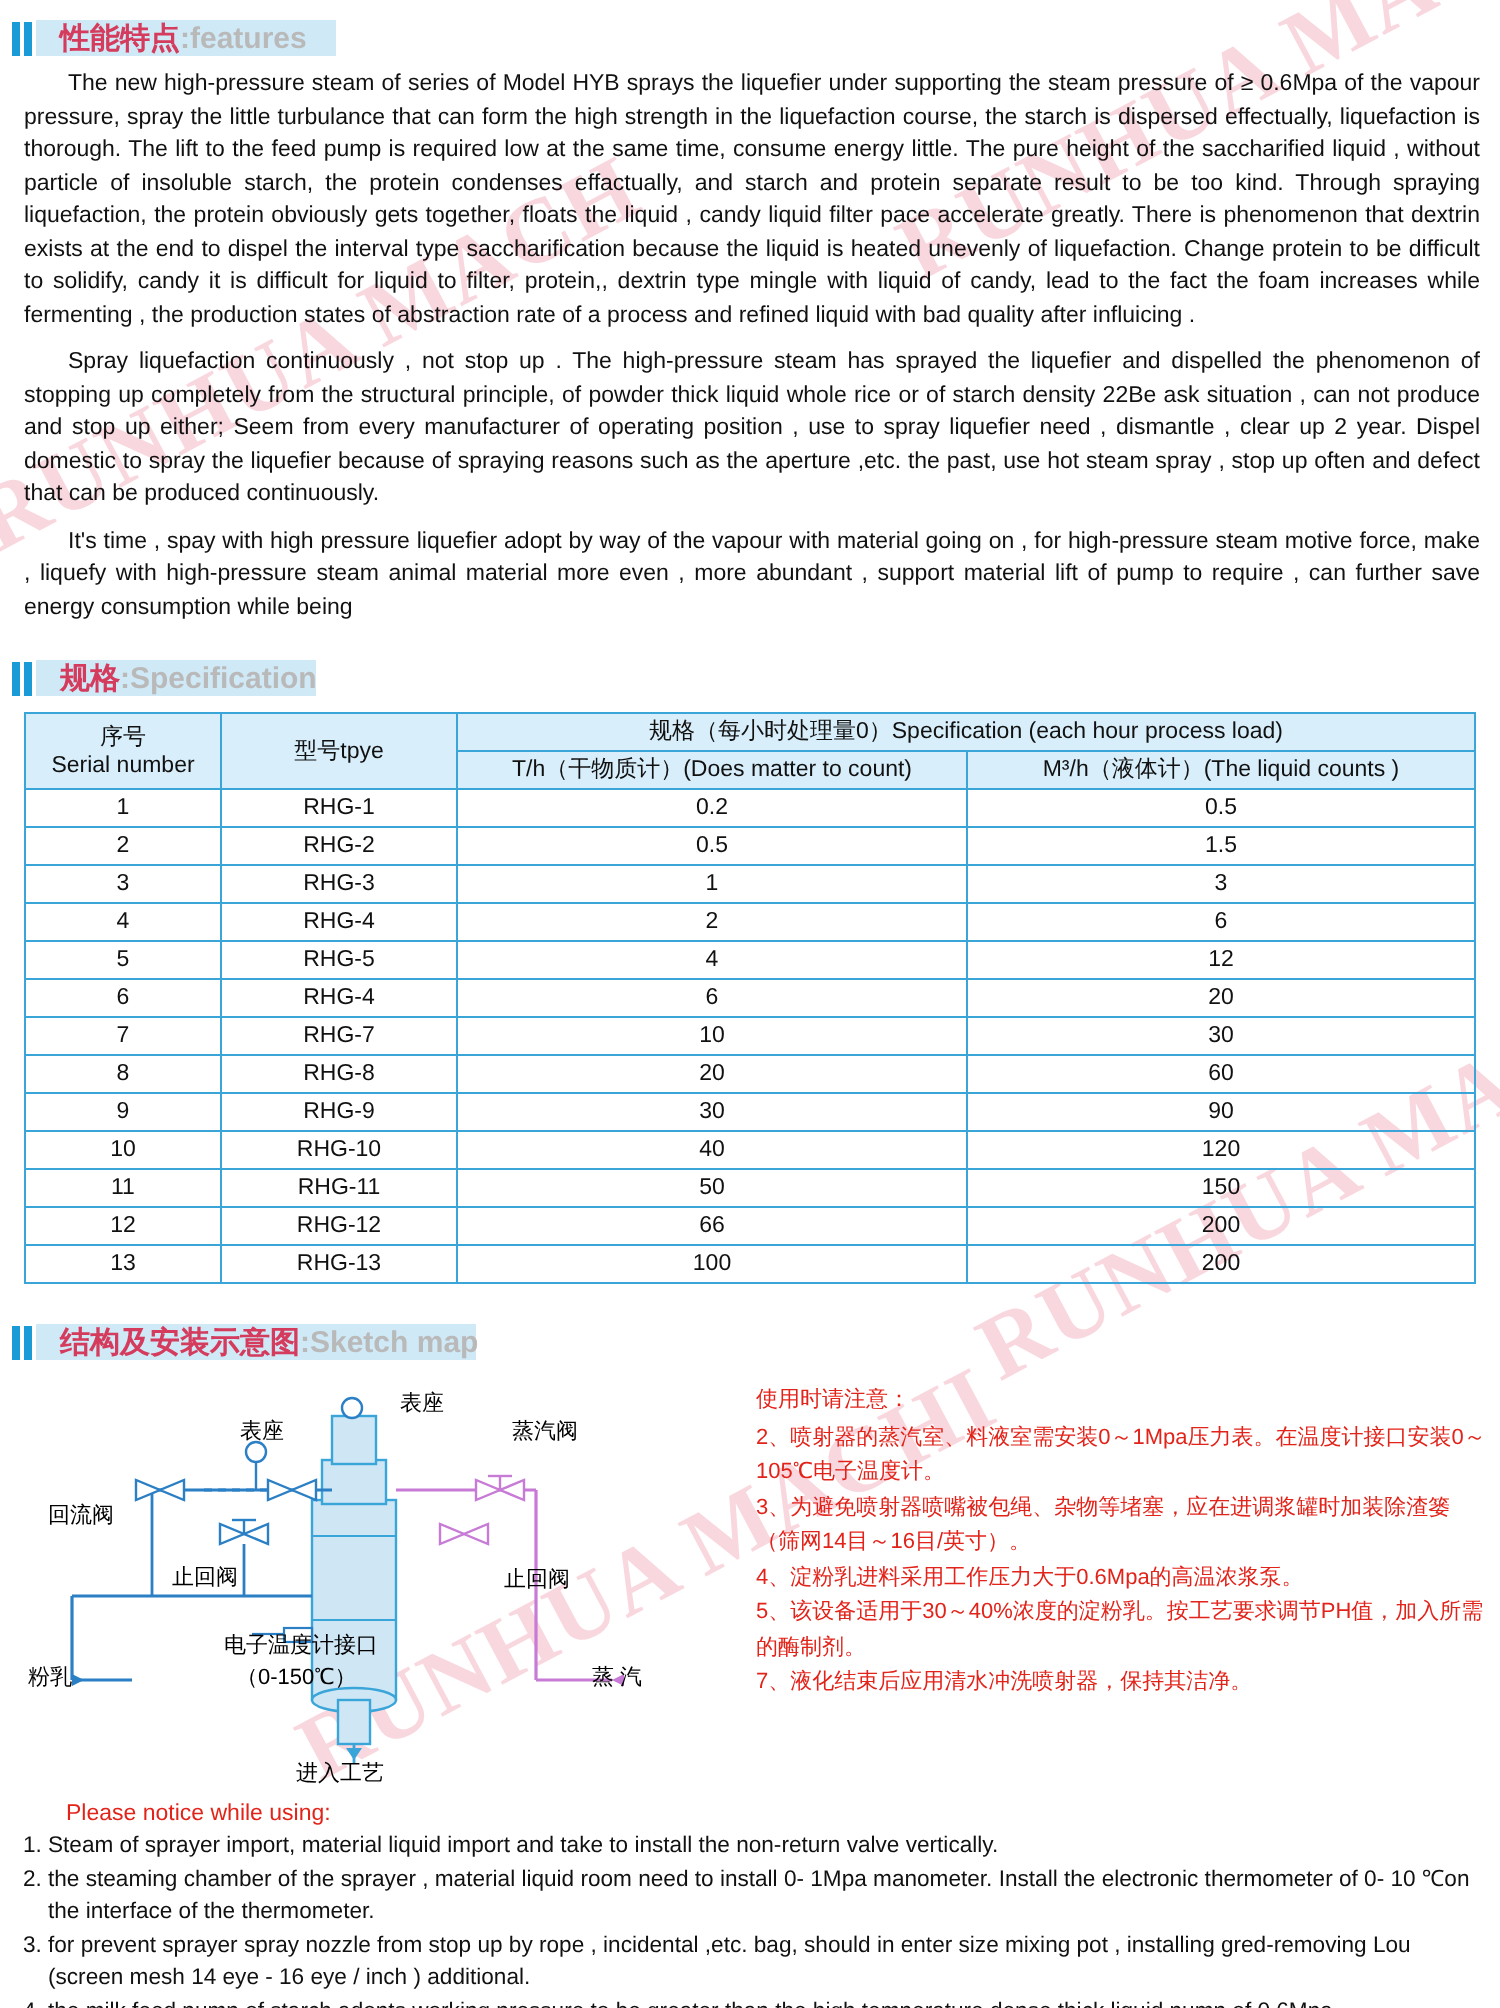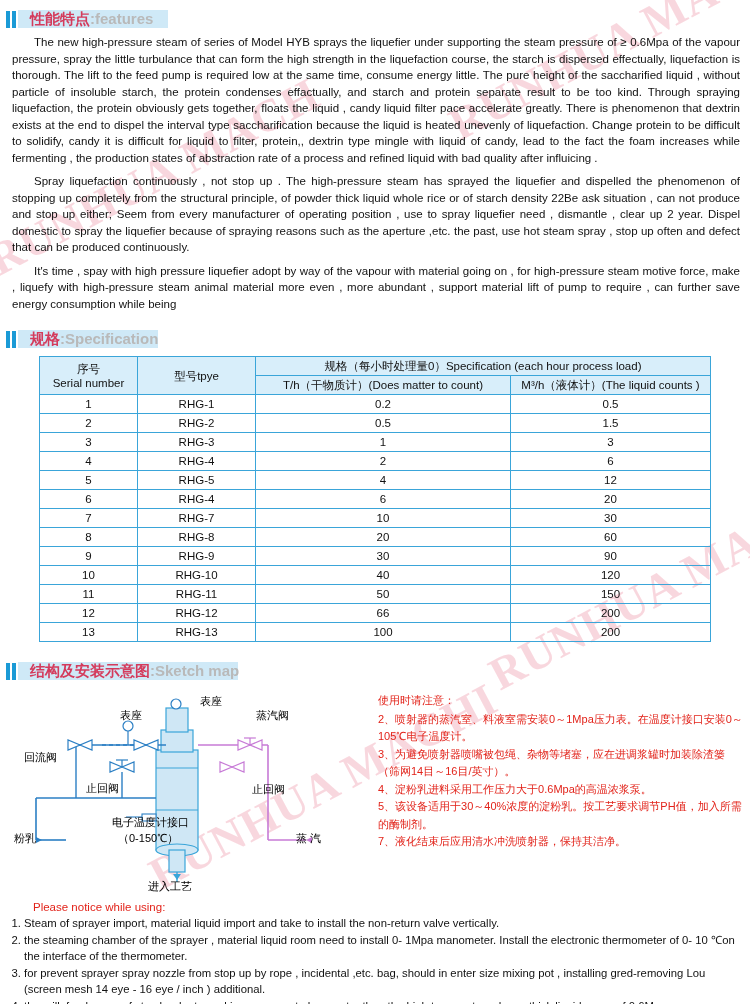--- a/index.html
+++ b/index.html
@@ -64,21 +64,21 @@
     font-size:11.5px;
     text-indent:22px;
     position:relative;
     z-index:3;
   }
   .para + .para { margin-top:7px; }
 
   
   table.spec {
     border-collapse:collapse;
-    width:672px;
+    width:726px;
     margin:6px auto 0 auto;
     font-size:11.5px;
     position:relative; z-index:3;
     background:transparent;
   }
   table.spec th, table.spec td {
     border:1px solid #3aa5d9;
     text-align:center;
     padding:2px 0;
     height:17px;

